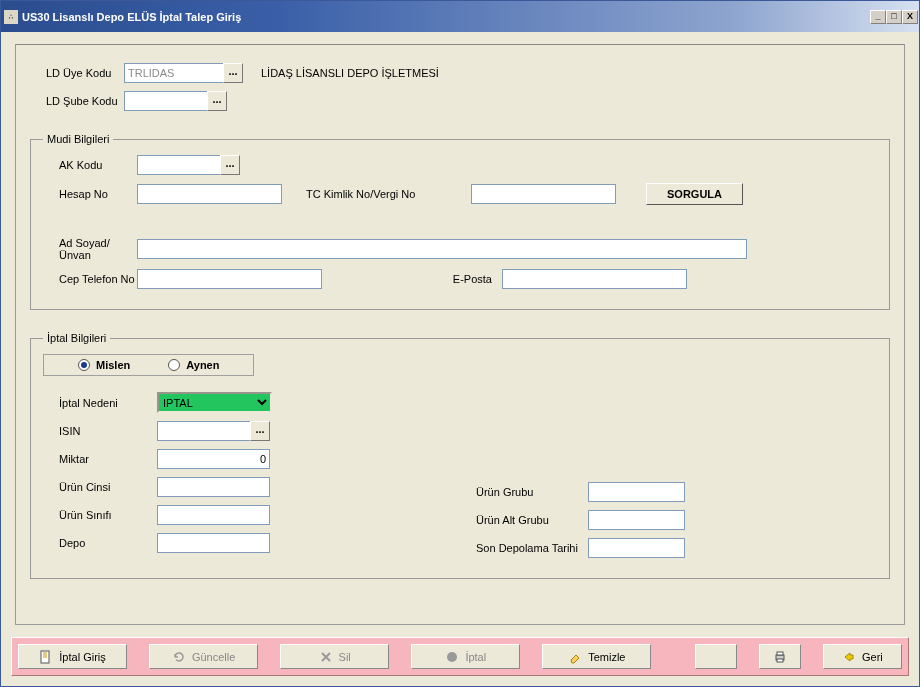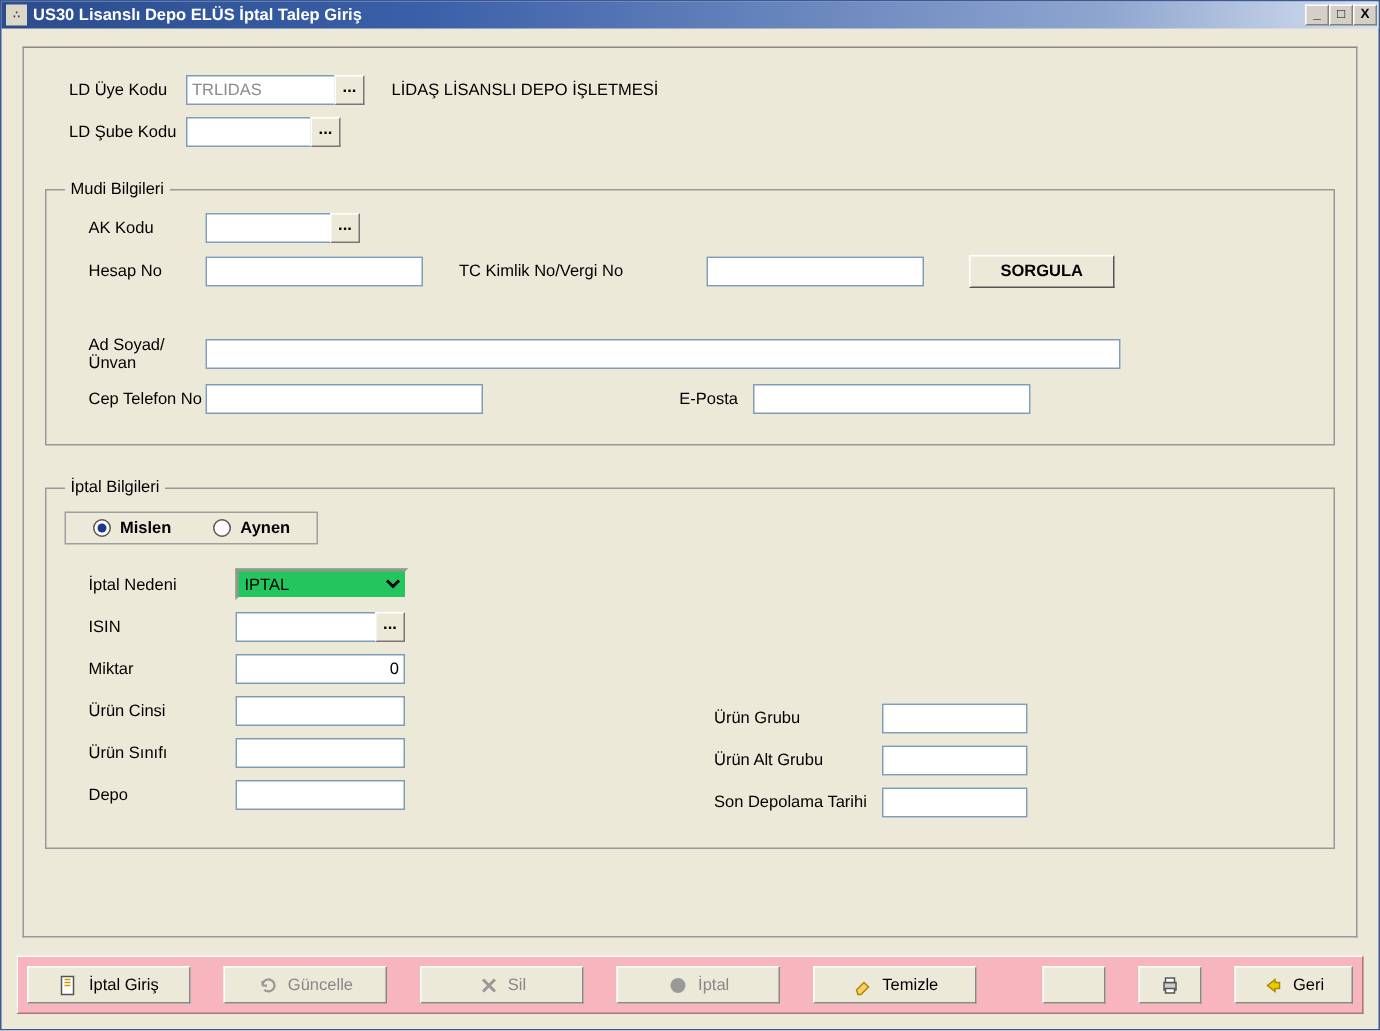--- a/index.html
+++ b/index.html
@@ -12,21 +12,21 @@
   }
   .window {
     width: 920px;
     height: 687px;
     background: #ece9d8;
     border: 1px solid #3b5998;
     display: flex;
     flex-direction: column;
   }
   .titlebar {
-    height: 18px;
+    height: 31px;
     background: linear-gradient(to right, #2b4d8e, #3a5fa8 30%, #8ea5cf 80%, #d6e0f0);
     color: #fff;
     font-weight: bold;
     display: flex;
     align-items: center;
     padding: 0 1px 0 3px;
   }
   .titlebar .icon {
     width: 14px;
     height: 14px;
@@ -103,23 +103,23 @@
     border-top: 1px solid #fff; border-left: 1px solid #fff;
     border-bottom: 1px solid #555; border-right: 1px solid #555;
     background: #ece9d8;
     font: inherit;
     font-weight: bold;
     padding: 0 20px;
     cursor: pointer;
   }
   .radio-box {
     border: 1px solid #a0a0a0;
-    padding: 4px 18px;
+    padding: 4px 34px;
     display: inline-flex;
-    gap: 28px;
+    gap: 38px;
     align-items: center;
     margin-bottom: 16px;
   }
   .radio-item { display: inline-flex; align-items: center; gap: 6px; }
   .radio {
     width: 12px; height: 12px; border: 1px solid #555; border-radius: 50%;
     display:inline-flex; align-items:center; justify-content:center; background:#fff;
   }
   .radio.checked::after { content:""; width:6px; height:6px; background:#1a3a8a; border-radius:50%;}
   select {

